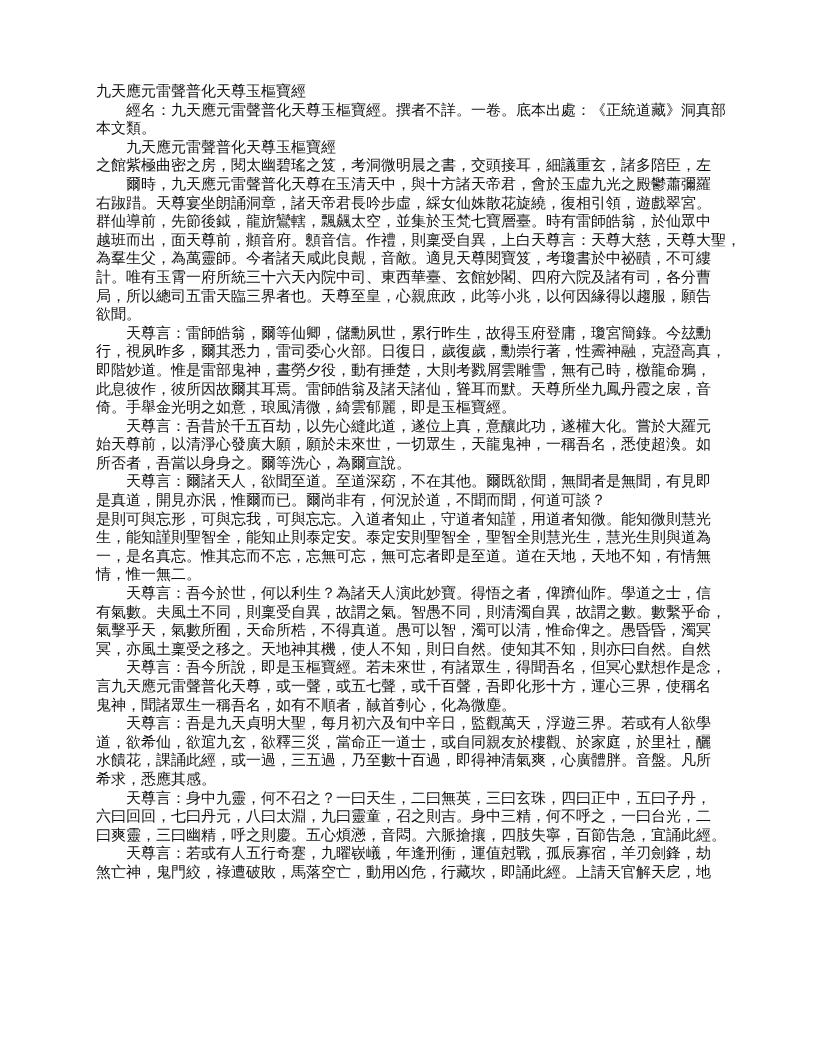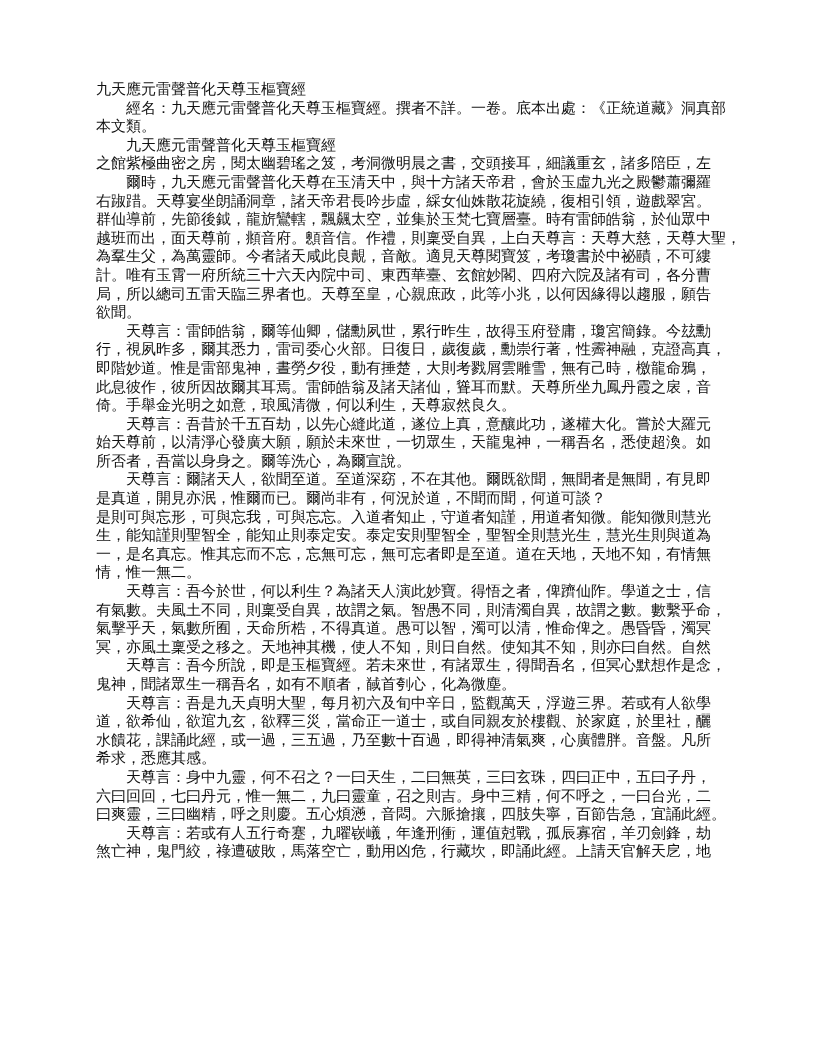--- a/index.html
+++ b/index.html
@@ -12,21 +12,21 @@
     height: 1056px;
     position: relative;
     overflow: hidden;
   }
   .page {
     position: absolute;
     left: 96px;
     top: 82px;
     width: 632px;
     color: #111111;
-    font-family: Liberation Mono, monospace;
+    font-family: Liberation Serif, serif;
     font-size: 15px;
     line-height: 18.6px;
     letter-spacing: 0;
   }
   .line {
     white-space: pre;      
     height: 18.6px;
     overflow: visible;
   }
 </style>
@@ -45,38 +45,39 @@
     <div class="line">群仙導前，先節後鉞，龍旂鸞轄，飄飆太空，並集於玉梵七寶層臺。時有雷師皓翁，於仙眾中</div>
     <div class="line">越班而出，面天尊前，頫音府。顖音信。作禮，則稟受自異，上白天尊言：天尊大慈，天尊大聖，</div>
     <div class="line">為羣生父，為萬靈師。今者諸天咸此良覿，音敵。適見天尊閱寶笈，考瓊書於中祕賾，不可縷</div>
     <div class="line">計。唯有玉霄一府所統三十六天內院中司、東西華臺、玄館妙閣、四府六院及諸有司，各分曹</div>
     <div class="line">局，所以總司五雷天臨三界者也。天尊至皇，心親庶政，此等小兆，以何因緣得以趨服，願告</div>
     <div class="line">欲聞。</div>
     <div class="line">　　天尊言：雷師皓翁，爾等仙卿，儲勳夙世，累行昨生，故得玉府登庸，瓊宮簡錄。今玆勳</div>
     <div class="line">行，視夙昨多，爾其悉力，雷司委心火部。日復日，歲復歲，勳崇行著，性霽神融，克證高真，</div>
     <div class="line">即階妙道。惟是雷部鬼神，晝勞夕役，動有捶楚，大則考戮屑雲雕雪，無有己時，檄龍命鴉，</div>
     <div class="line">此息彼作，彼所因故爾其耳焉。雷師皓翁及諸天諸仙，聳耳而默。天尊所坐九鳳丹霞之扆，音</div>
-    <div class="line">倚。手舉金光明之如意，琅風清微，何以利生，天尊寂然良久。</div>
+    <div class="line">倚。手舉金光明之如意，琅風清微，綺雲郁麗，即是玉樞寶經。</div>
     <div class="line">　　天尊言：吾昔於千五百劫，以先心縫此道，遂位上真，意釀此功，遂權大化。嘗於大羅元</div>
     <div class="line">始天尊前，以清淨心發廣大願，願於未來世，一切眾生，天龍鬼神，一稱吾名，悉使超渙。如</div>
     <div class="line">所否者，吾當以身身之。爾等洗心，為爾宣說。</div>
     <div class="line">　　天尊言：爾諸天人，欲聞至道。至道深窈，不在其他。爾既欲聞，無聞者是無聞，有見即</div>
     <div class="line">是真道，開見亦泯，惟爾而已。爾尚非有，何況於道，不聞而聞，何道可談？</div>
     <div class="line">是則可與忘形，可與忘我，可與忘忘。入道者知止，守道者知謹，用道者知微。能知微則慧光</div>
     <div class="line">生，能知謹則聖智全，能知止則泰定安。泰定安則聖智全，聖智全則慧光生，慧光生則與道為</div>
     <div class="line">一，是名真忘。惟其忘而不忘，忘無可忘，無可忘者即是至道。道在天地，天地不知，有情無</div>
     <div class="line">情，惟一無二。</div>
     <div class="line">　　天尊言：吾今於世，何以利生？為諸天人演此妙寶。得悟之者，俾躋仙阼。學道之士，信</div>
     <div class="line">有氣數。夫風土不同，則稟受自異，故謂之氣。智愚不同，則清濁自異，故謂之數。數繫乎命，</div>
     <div class="line">氣擊乎天，氣數所囿，天命所梏，不得真道。愚可以智，濁可以清，惟命俾之。愚昏昏，濁冥</div>
     <div class="line">冥，亦風土稟受之移之。天地神其機，使人不知，則日自然。使知其不知，則亦曰自然。自然</div>
     <div class="line">　　天尊言：吾今所說，即是玉樞寶經。若未來世，有諸眾生，得聞吾名，但冥心默想作是念，</div>
+    <div class="line">言九天應元雷聲普化天尊，或一聲，或五七聲，或千百聲，吾即化形十方，運心三界，使稱名</div>
     <div class="line">鬼神，聞諸眾生一稱吾名，如有不順者，馘首刳心，化為微塵。</div>
     <div class="line">　　天尊言：吾是九天貞明大聖，每月初六及旬中辛日，監觀萬天，浮遊三界。若或有人欲學</div>
     <div class="line">道，欲希仙，欲逭九玄，欲釋三災，當命正一道士，或自同親友於樓觀、於家庭，於里社，釃</div>
     <div class="line">水饋花，課誦此經，或一過，三五過，乃至數十百過，即得神清氣爽，心廣體胖。音盤。凡所</div>
     <div class="line">希求，悉應其感。</div>
     <div class="line">　　天尊言：身中九靈，何不召之？一曰天生，二曰無英，三曰玄珠，四曰正中，五曰子丹，</div>
-    <div class="line">六曰回回，七曰丹元，惟一無二，九曰靈童，召之則吉。身中三精，何不呼之，一曰台光，二</div>
+    <div class="line">六曰回回，七曰丹元，八曰太淵，九曰靈童，召之則吉。身中三精，何不呼之，一曰台光，二</div>
     <div class="line">曰爽靈，三曰幽精，呼之則慶。五心煩懣，音悶。六脈搶攘，四肢失寧，百節告急，宜誦此經。</div>
     <div class="line">　　天尊言：若或有人五行奇蹇，九曜嵚嶬，年逢刑衝，運值尅戰，孤辰寡宿，羊刃劍鋒，劫</div>
     <div class="line">煞亡神，鬼門絞，祿遭破敗，馬落空亡，動用凶危，行藏坎，即誦此經。上請天官解天戹，地</div>
   </div>
 
 </body></html>

